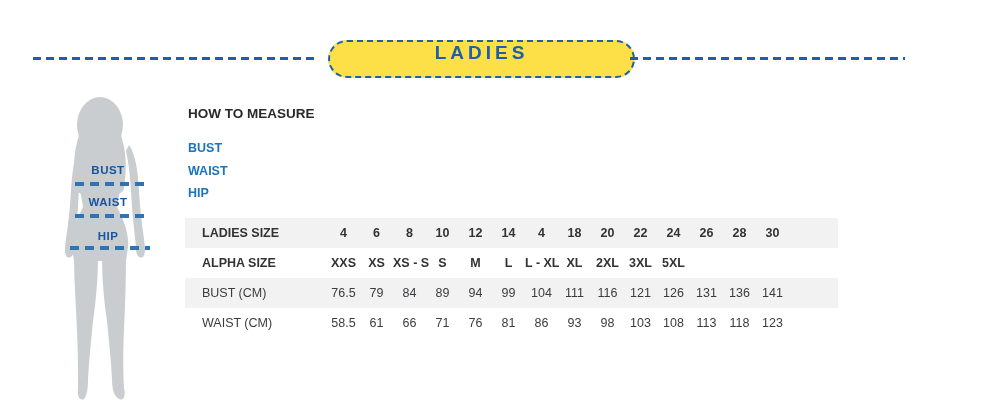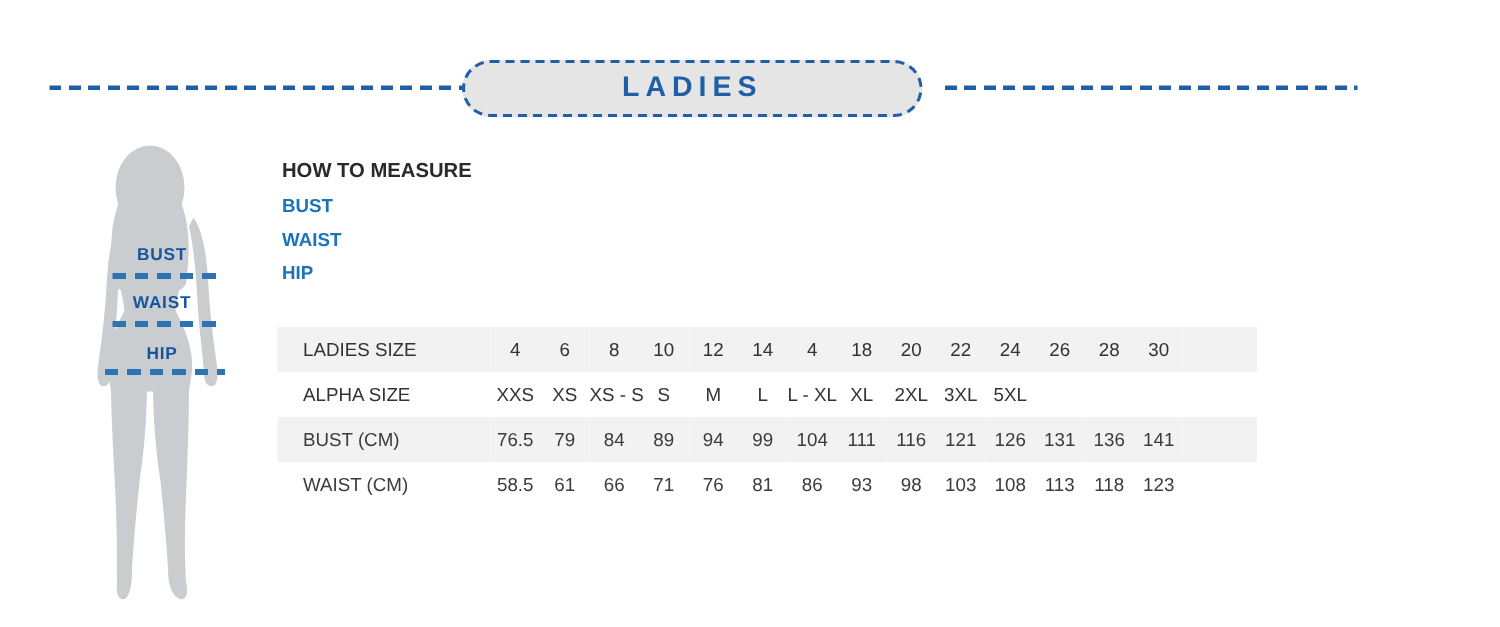--- a/index.html
+++ b/index.html
@@ -13,24 +13,24 @@
   .stage { position: absolute; left: 0; top: 0; width: 1000px; height: 418px; }
 
   
   .dash-h {
     position: absolute; height: 3px;
     background: repeating-linear-gradient(90deg, #1e5fa8 0 8px, transparent 8px 13px);
   }
   .dash-left  { left: 33px;  top: 57px; width: 285px; }
   .dash-right { left: 630px; top: 57px; width: 275px; }
   .pill {
-    position: absolute; left: 308px; top: 40px; width: 307px; height: 38px;
+    position: absolute; left: 328px; top: 40px; width: 307px; height: 38px;
     border: 2px dashed #1e5fa8; border-radius: 19px;
-    display: flex; align-items: center; justify-content: center;
-    background: #e5e5e5;
+    display: flex; align-items: flex-start; justify-content: center;
+    background: #fde047;
   }
   .pill-label {
     color: #1e5fa8; font-size: 19px; font-weight: bold; letter-spacing: 4px;
   }
 
   
   .figure-wrap { position: absolute; left: 40px; top: 93px; width: 130px; height: 315px; }
   .figure-wrap svg { position: absolute; left: 0; top: 0; }
   .fig-label {
     position: absolute; width: 80px; left: 28px; text-align: center;
@@ -42,35 +42,35 @@
   }
   .bust-label  { top: 71px; }
   .bust-line   { top: 89px;  left: 35px; width: 70px; }
   .waist-label { top: 103px; }
   .waist-line  { top: 121px; left: 35px; width: 70px; }
   .hip-label   { top: 137px; }
   .hip-line    { top: 153px; left: 30px; width: 80px; }
 
   
   .howto { position: absolute; left: 188px; top: 106px; width: 700px; }
-  .howto-title { font-size: 13.5px; font-weight: bold; color: #2a2a2c; margin-bottom: 9px; }
+  .howto-title { font-size: 13.5px; font-weight: bold; color: #2a2a2c; margin-bottom: 20px; }
   .howto-row { display: flex; align-items: baseline; height: 22.5px; }
   .howto-term { width: 70px; flex: 0 0 70px; color: #1b74ba; font-weight: bold; font-size: 12.5px; }
   .howto-desc { font-size: 13.5px; color: #414043; }
 
   
   .size-table-wrap { position: absolute; left: 185px; top: 218px; width: 653px; }
   table.size-table { border-collapse: collapse; table-layout: fixed; width: 653px; }
   table.size-table td {
     height: 30px; font-size: 12.5px; color: #3c3c3e;
     text-align: center; vertical-align: middle; white-space: nowrap;
   }
   table.size-table td.label { text-align: left; padding-left: 17px; }
   tr.striped { background: #f2f2f3; }
-  tr.bold-row td { font-weight: normal; color: #333335; margin-top: 35px; }
+  tr.bold-row td { font-weight: bold; color: #333335; margin-top: 35px; }
 </style>
 </head>
 <body>
 
 <div class="stage">
 
   <div class="dash-h dash-left"></div>
   <div class="pill">
     <span class="pill-label">LADIES</span>
   </div>

